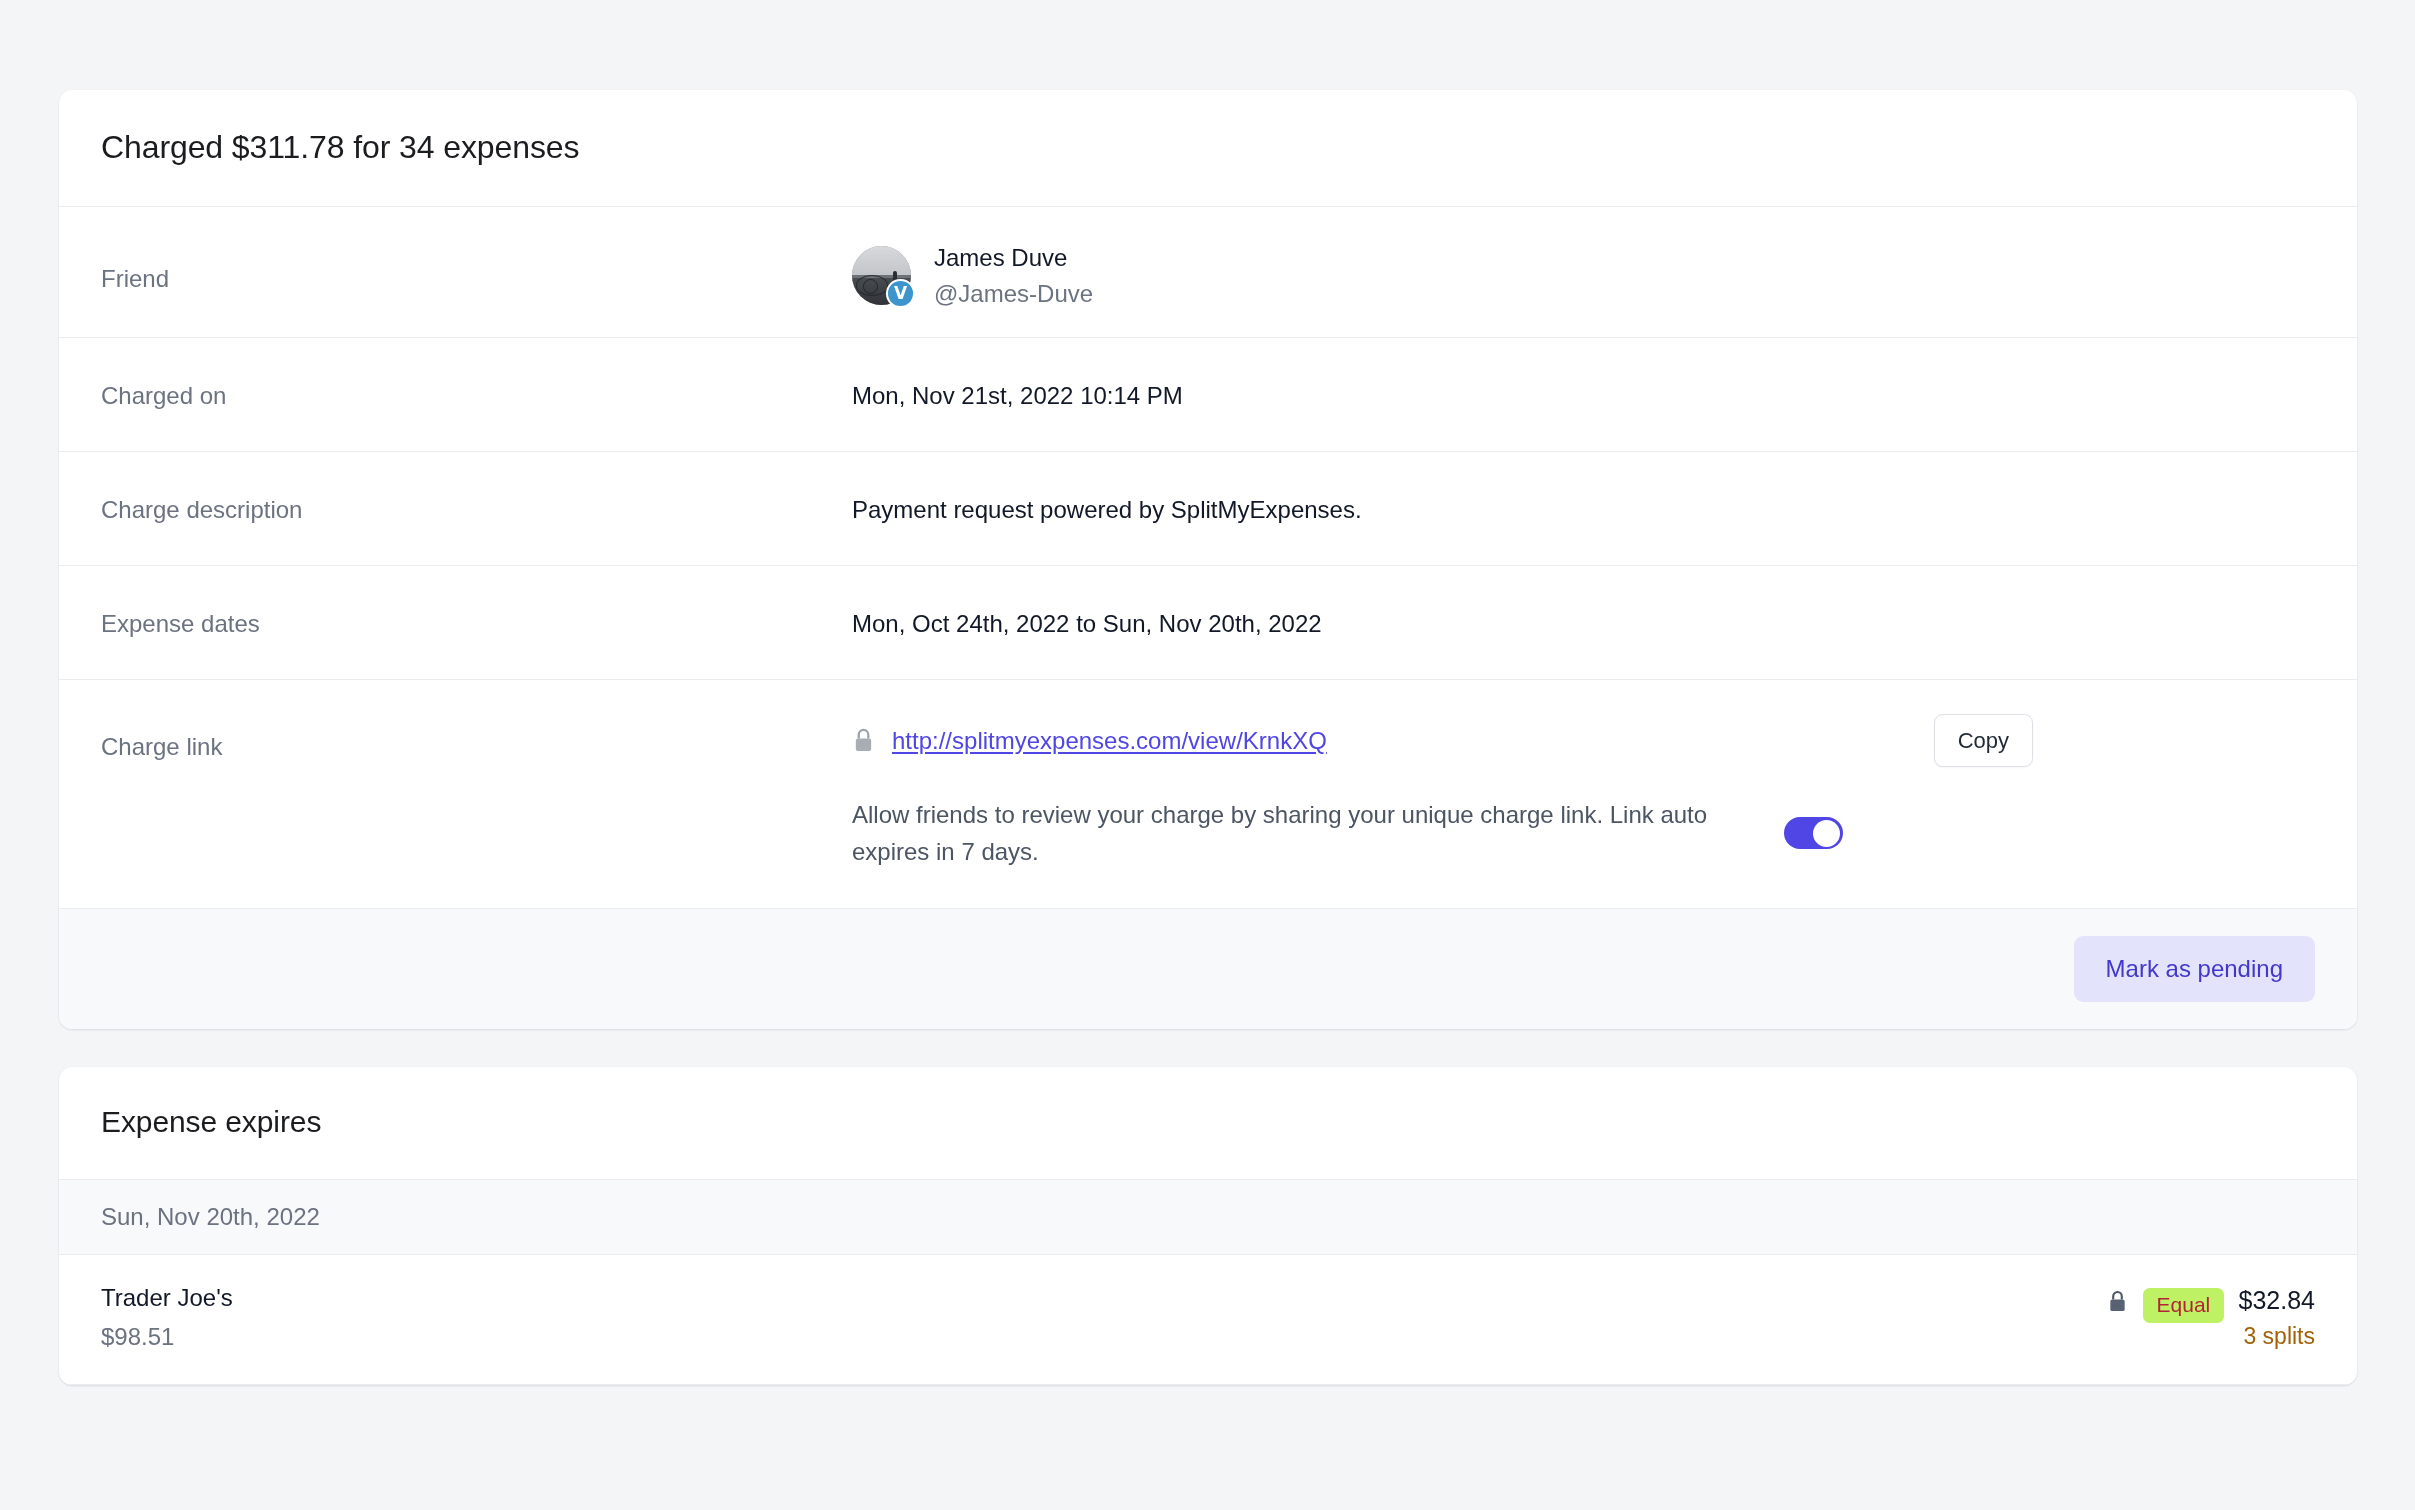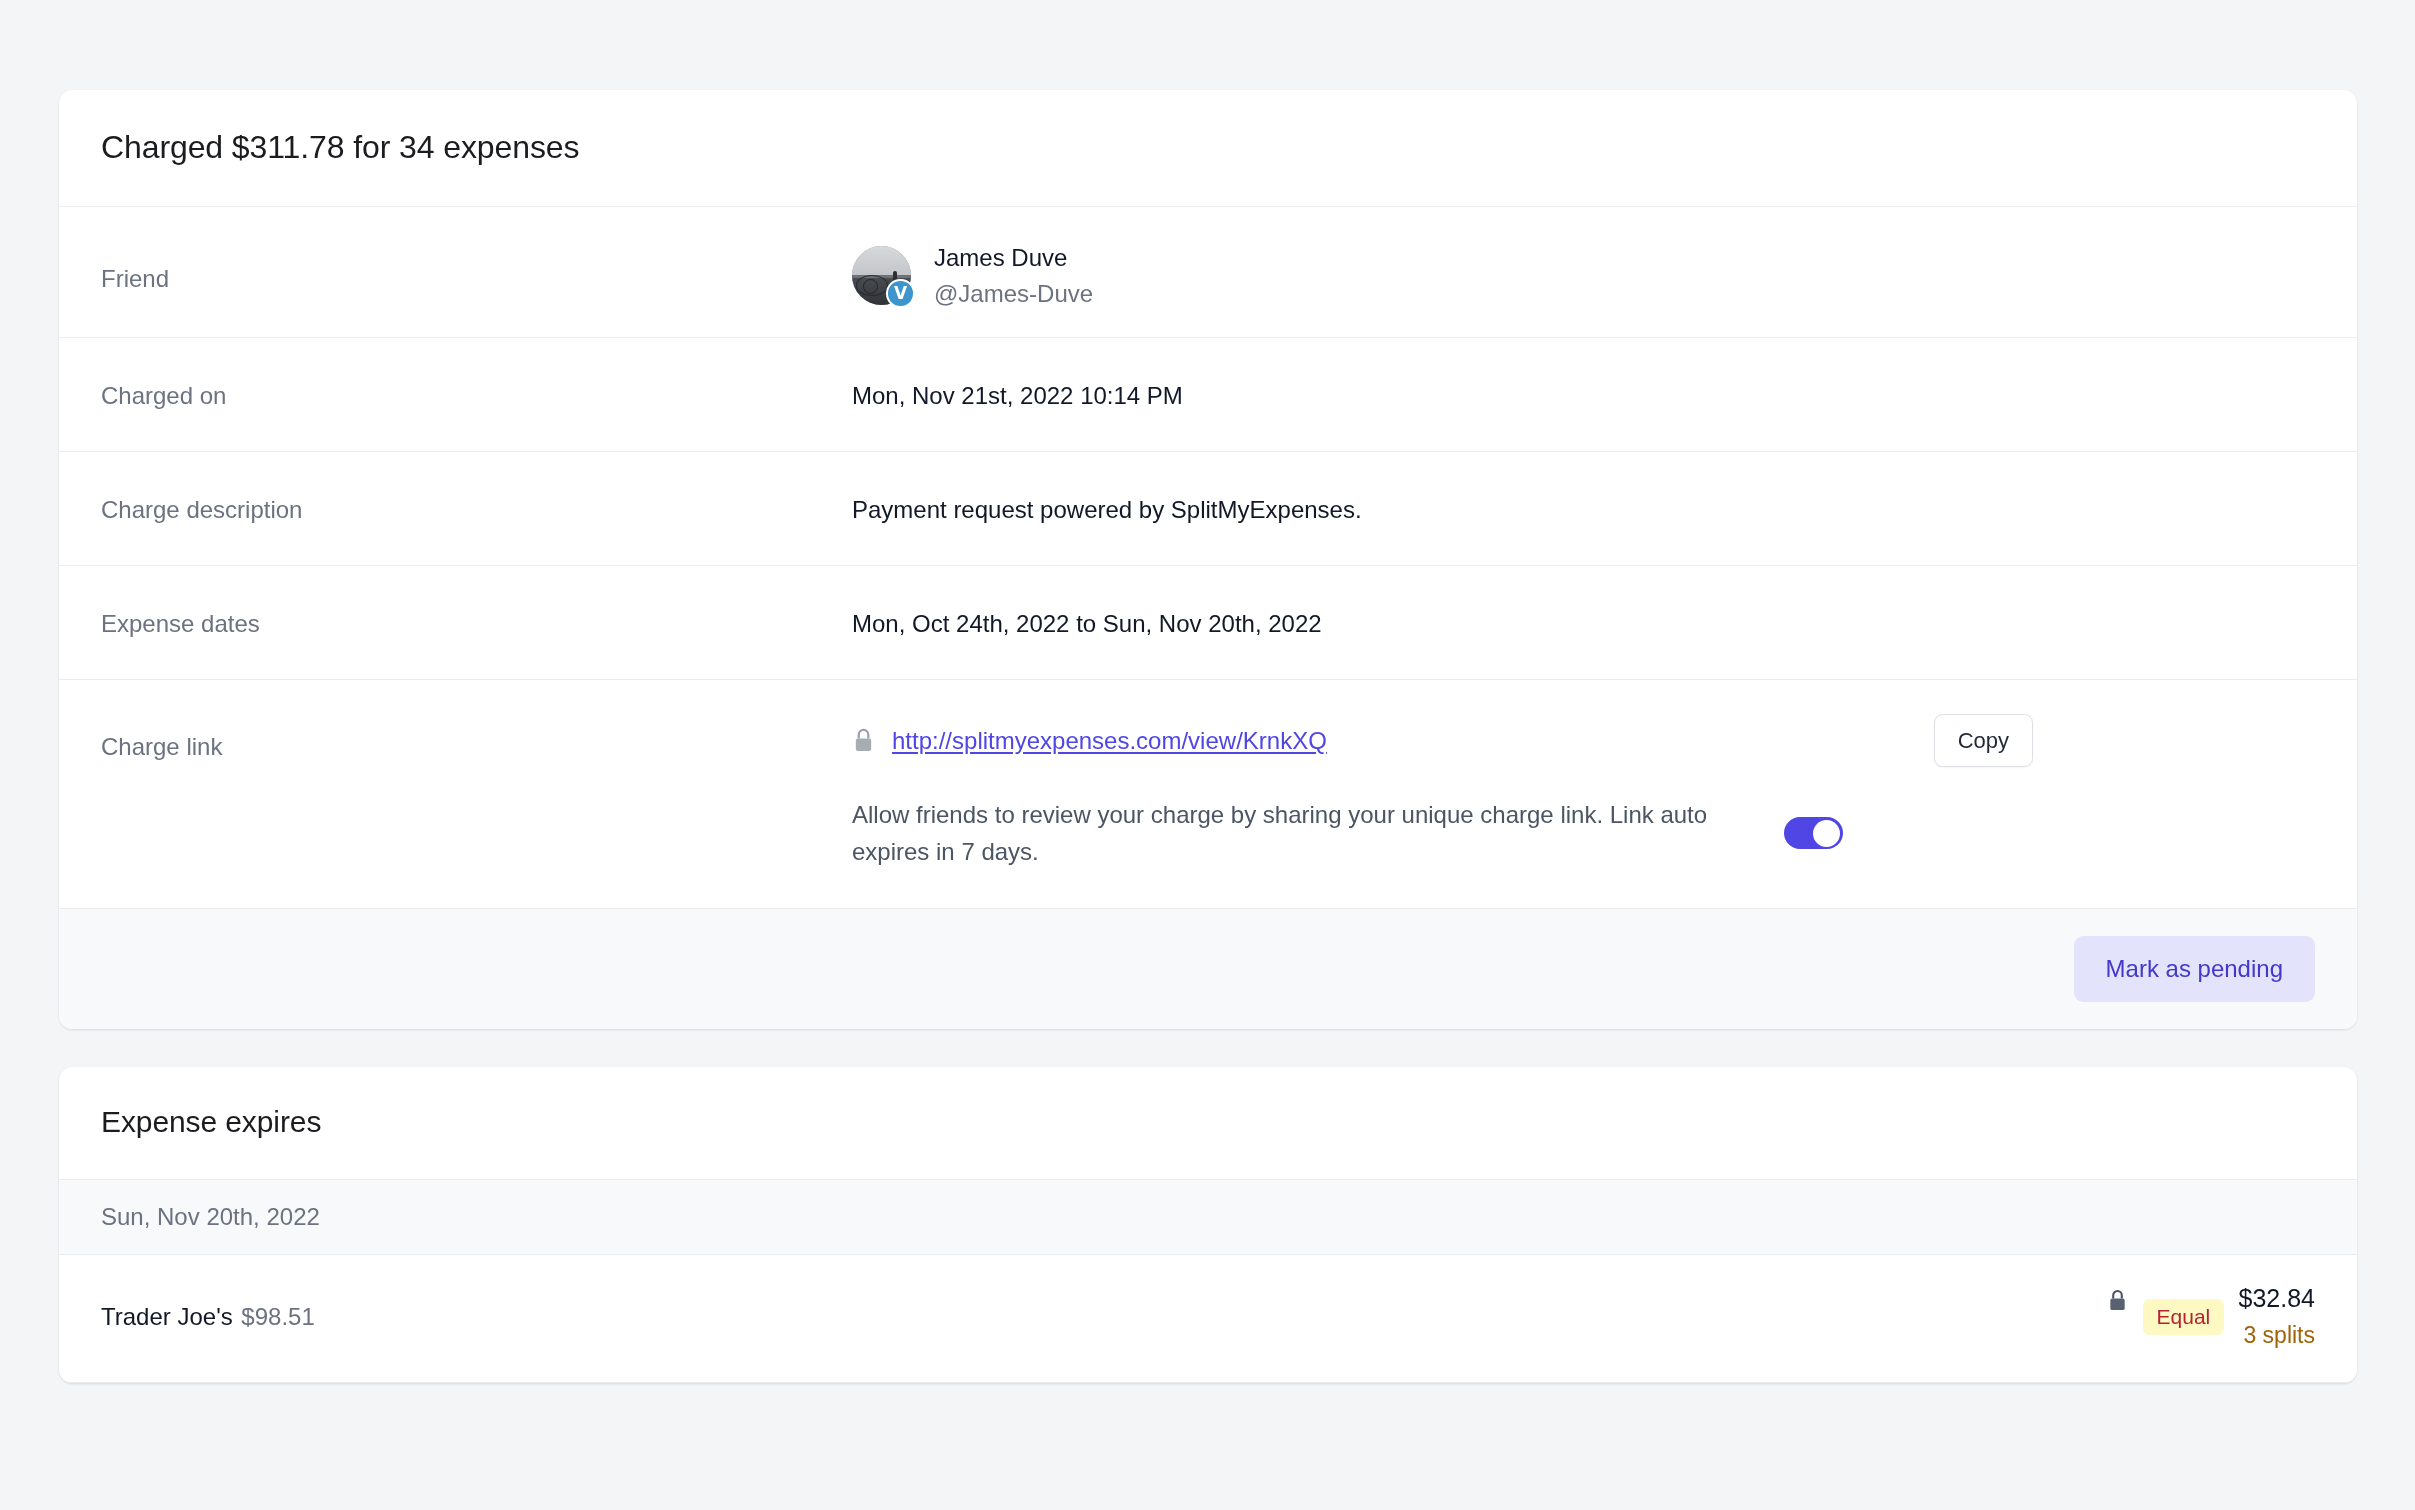--- a/index.html
+++ b/index.html
@@ -284,42 +284,42 @@
     color: #6b7280;
     border-bottom: 1px solid #ececef;
   }
   .split-row {
     display: flex;
     align-items: center;
     justify-content: space-between;
     padding: 28.5px 42px 32px 42px;
     border-bottom: 1px solid #ececef;
   }
-  .split-left { display: flex; flex-direction: row; gap: 8.6px; }
+  .split-left { display: flex; flex-direction: column; gap: 8.6px; }
   .split-name { font-size: 24px; color: #111827; line-height: 1.25; }
   .split-total { font-size: 24px; color: #6b7280; line-height: 1.25; }
 
   .split-right {
     display: flex;
     align-items: flex-start;
     gap: 15px;
   }
   .split-lock {
     width: 21px;
     height: 25px;
     margin-top: 4.8px;
     display: block;
   }
   .split-badge {
-    background: #fef9c3;
+    background: #bef264;
     color: #b42334;
     font-size: 21px;
     border-radius: 6.7px;
     padding: 5.7px 13.3px;
-    margin-top: 16px;
+    margin-top: 3px;
     white-space: nowrap;
   }
   .split-amounts {
     display: flex;
     flex-direction: column;
     align-items: flex-end;
     gap: 8.6px;
   }
   .split-amount { font-size: 25px; color: #111827; line-height: 1.2; }
   .split-count { font-size: 23px; color: #a16207; line-height: 1.2; }

